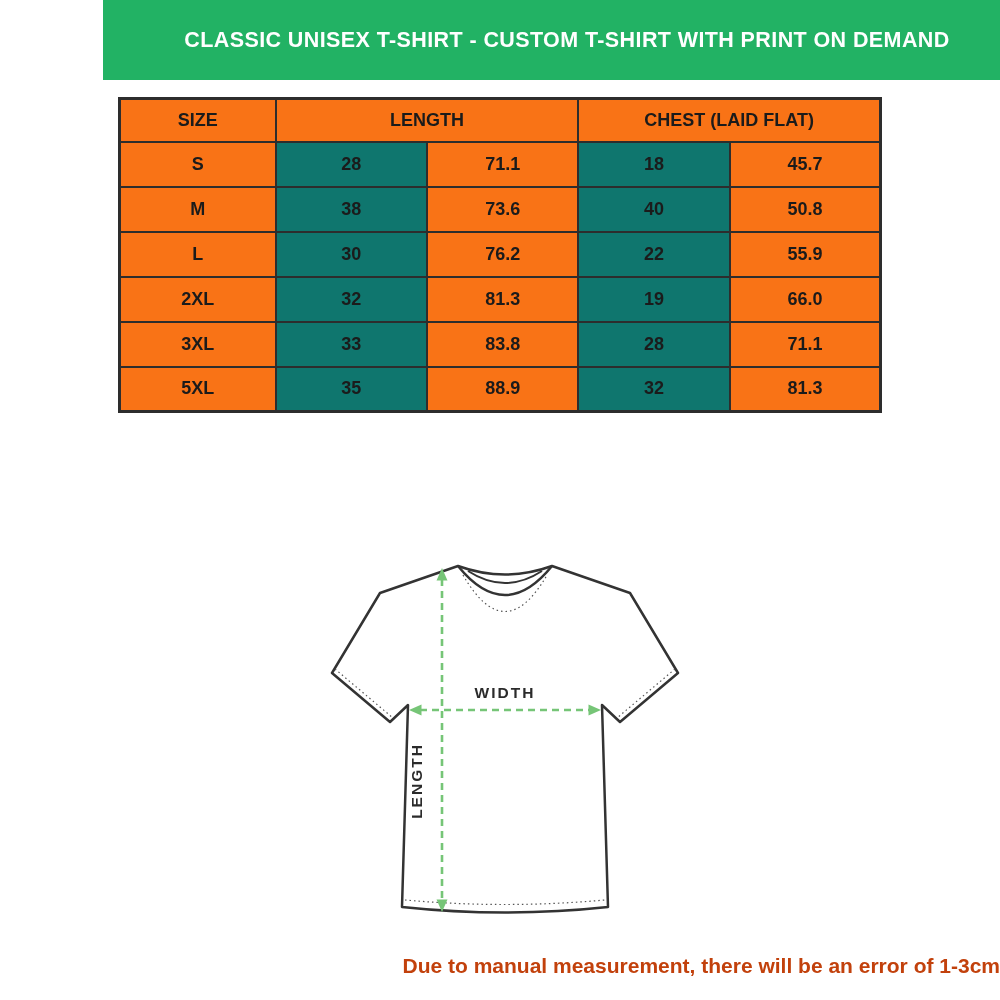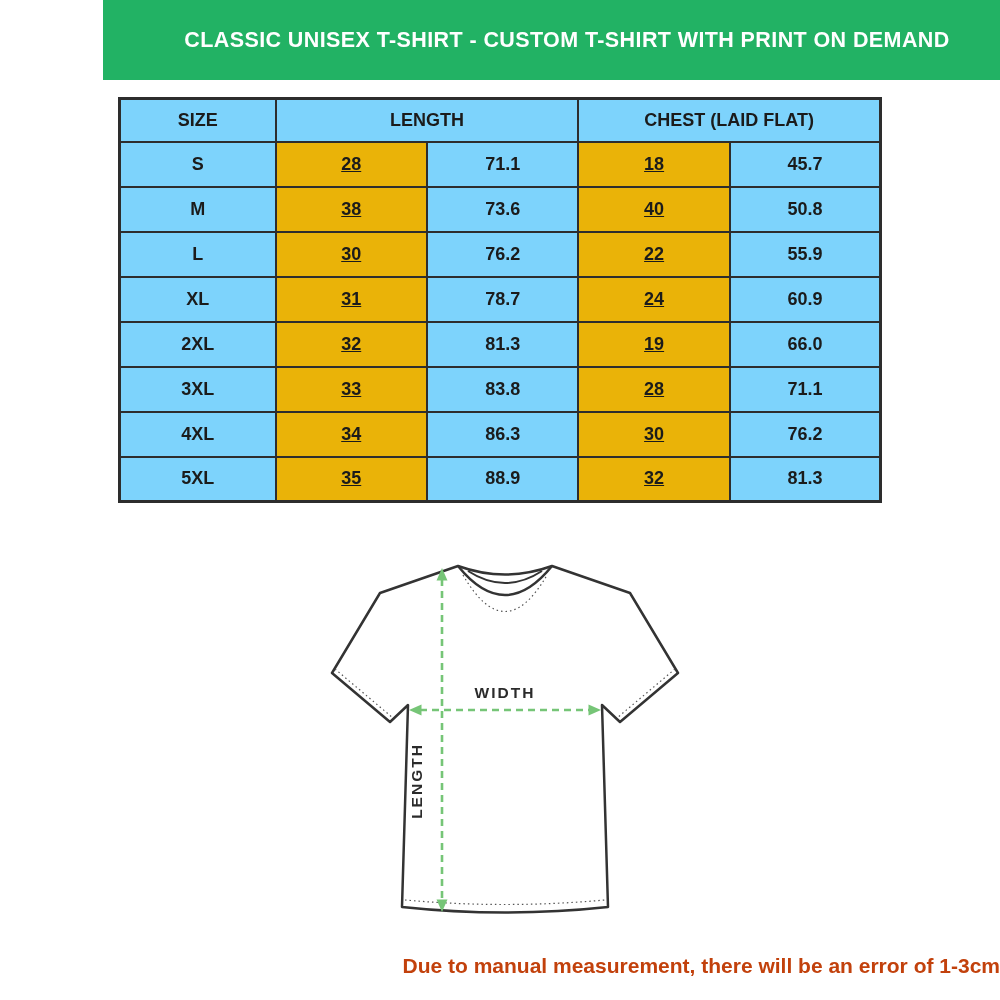--- a/index.html
+++ b/index.html
@@ -11,22 +11,22 @@
           background:#22b264;display:flex;align-items:center;justify-content:center;}
   .banner h1{margin:0;color:#ffffff;font-size:21.5px;font-weight:700;letter-spacing:.4px;white-space:nowrap;}
 
   
   .size-table{position:absolute;left:118px;top:97px;width:764px;
               border-collapse:collapse;table-layout:fixed;border:3px solid #2d2d2d;}
   .size-table th,.size-table td{border:2px solid #2d2d2d;text-align:center;vertical-align:middle;
               font-size:18px;font-weight:700;color:#1b1b1b;padding:0;}
   .size-table thead tr{height:43px;}
   .size-table tbody tr{height:45px;}
-  .gray{background:#7dd3fc;}
-  .white{background:#eab308;text-decoration:underline;}
+  .gray{background:#f97316;}
+  .white{background:#0f766e;}
 
   
   .shirt-svg{position:absolute;left:310px;top:545px;width:390px;height:390px;}
   .dim-label{font-family:"Liberation Sans",sans-serif;font-size:15.5px;font-weight:700;
              letter-spacing:2px;fill:#2b2b2b;}
 
   
   .note{position:absolute;left:0;top:954px;width:1000px;text-align:right;
         font-size:21px;font-weight:700;color:#c2410c;}
 </style>
@@ -70,46 +70,32 @@
         <td class="gray">50.8</td>
       </tr>
       <tr>
         <th class="gray">L</th>
         <td class="white">30</td>
         <td class="gray">76.2</td>
         <td class="white">22</td>
         <td class="gray">55.9</td>
       </tr>
       <tr>
-        <th class="gray">XL</th>
-        <td class="white">31</td>
-        <td class="gray">78.7</td>
-        <td class="white">24</td>
-        <td class="gray">60.9</td>
-      </tr>
-      <tr>
         <th class="gray">2XL</th>
         <td class="white">32</td>
         <td class="gray">81.3</td>
         <td class="white">19</td>
         <td class="gray">66.0</td>
       </tr>
       <tr>
         <th class="gray">3XL</th>
         <td class="white">33</td>
         <td class="gray">83.8</td>
         <td class="white">28</td>
         <td class="gray">71.1</td>
-      </tr>
-      <tr>
-        <th class="gray">4XL</th>
-        <td class="white">34</td>
-        <td class="gray">86.3</td>
-        <td class="white">30</td>
-        <td class="gray">76.2</td>
       </tr>
       <tr>
         <th class="gray">5XL</th>
         <td class="white">35</td>
         <td class="gray">88.9</td>
         <td class="white">32</td>
         <td class="gray">81.3</td>
       </tr>
     </tbody>
   </table>

